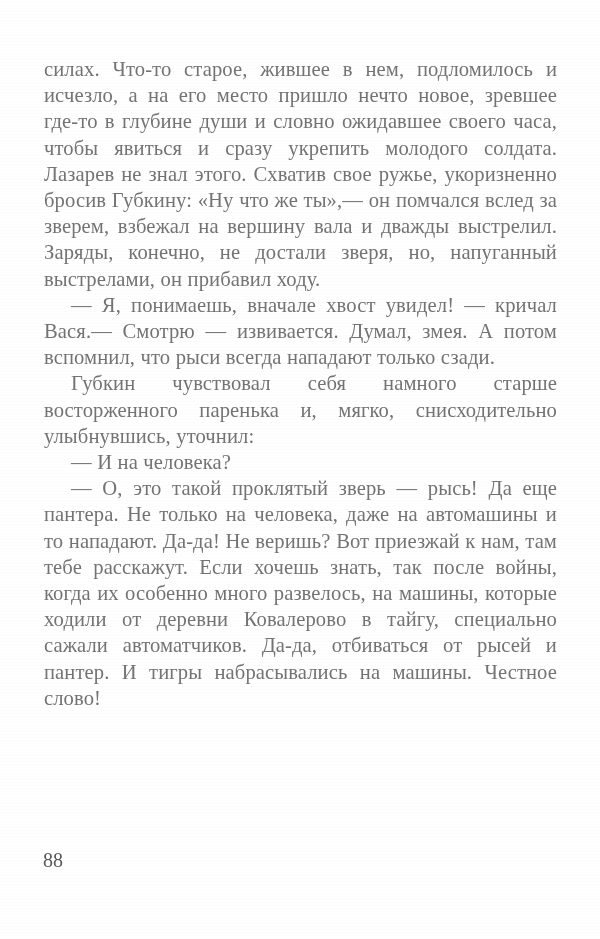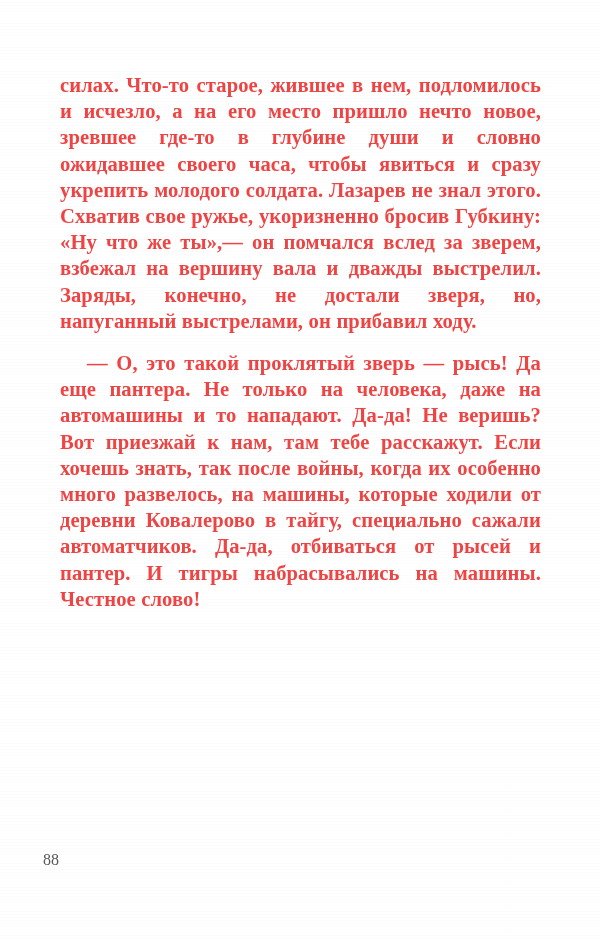--- a/index.html
+++ b/index.html
@@ -26,53 +26,52 @@
 
   
   .textblock {
     position: absolute;
     left: 44px;
     top: 56px;
     width: 513px;
   }
 
   .para {
-    margin: 16px;
+    margin: 0;
     padding: 0;
     text-align: justify;
     text-justify: inter-word;
     font-size: 20.6px;
     line-height: 26.2px;
-    color: #ef4444;
+    color: #737373;
     letter-spacing: 0.1px;
     word-spacing: 0.2px;
     text-indent: 27px;
     hyphens: manual;
-    font-weight: bold;
   }
 
   
   .para.cont {
     text-indent: 0;
   }
 
   
   .para.dialogue {
     text-align: justify;
   }
   .para.short {
     text-align: left;
   }
 
   
   .folio {
     position: absolute;
     left: 43px;
     top: 849px;
-    font-size: 16px;
+    font-size: 20px;
     line-height: 22px;
     color: #3a3a3a;
     font-family: "Liberation Serif", "DejaVu Serif", serif;
     opacity: 0.85;
   }
 
   
   .grain {
     position: absolute;
     inset: 0;
@@ -85,22 +84,25 @@
 </head>
 <body>
 
 <div class="page">
 
   <div class="textblock">
 
     <p class="para cont">силах. Что-то старое, жившее в нем, подломилось и исчезло, а на его место пришло нечто новое, зревшее где-то в глубине души и словно ожидавшее своего часа, чтобы явиться и сразу укрепить молодого солдата. Лазарев не знал этого. Схватив свое ружье, укоризненно бросив Губкину: «Ну что же ты»,— он помчался вслед за зверем, взбежал на вершину вала и дважды выстрелил. Заряды, конечно, не достали зверя, но, напуганный выстрелами, он прибавил ходу.</p>
 
 
+    <p class="para dialogue">— Я, понимаешь, вначале хвост увидел! — кричал Вася.— Смотрю — извивается. Думал, змея. А потом вспомнил, что рыси всегда нападают только сзади.</p>
 
+    <p class="para">Губкин чувствовал себя намного старше восторженного паренька и, мягко, снисходительно улыбнувшись, уточнил:</p>
 
+    <p class="para dialogue short">— И на человека?</p>
 
     <p class="para dialogue">— О, это такой проклятый зверь — рысь! Да еще пантера. Не только на человека, даже на автомашины и то нападают. Да-да! Не веришь? Вот приезжай к нам, там тебе расскажут. Если хочешь знать, так после войны, когда их особенно много развелось, на машины, которые ходили от деревни Ковалерово в тайгу, специально сажали автоматчиков. Да-да, отбиваться от рысей и пантер. И тигры набрасывались на машины. Честное слово!</p>
 
 
   </div>
 
   <div class="folio">88</div>
 
   <div class="grain"></div>
 

